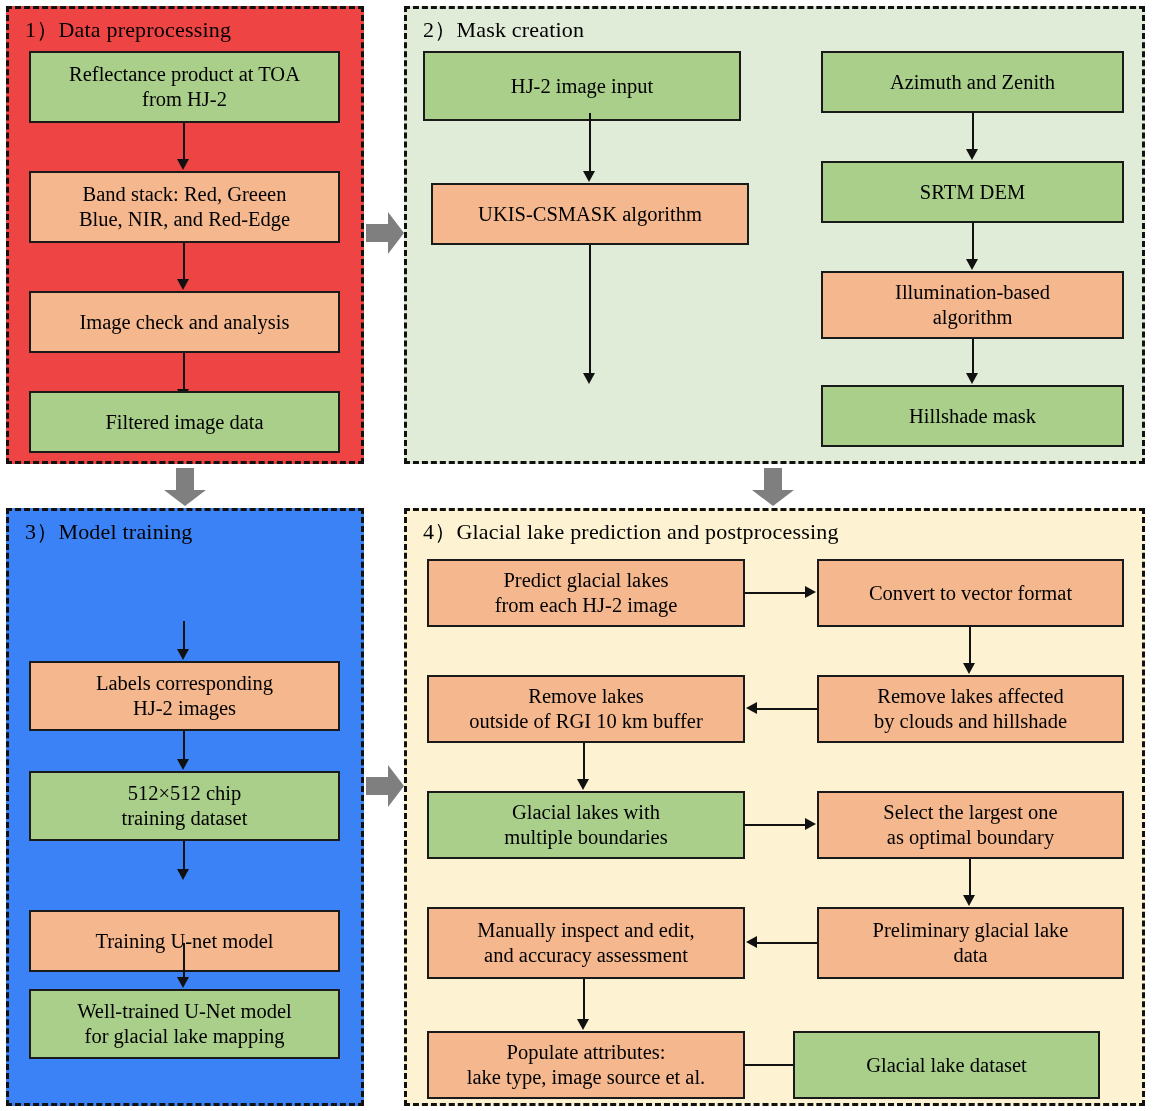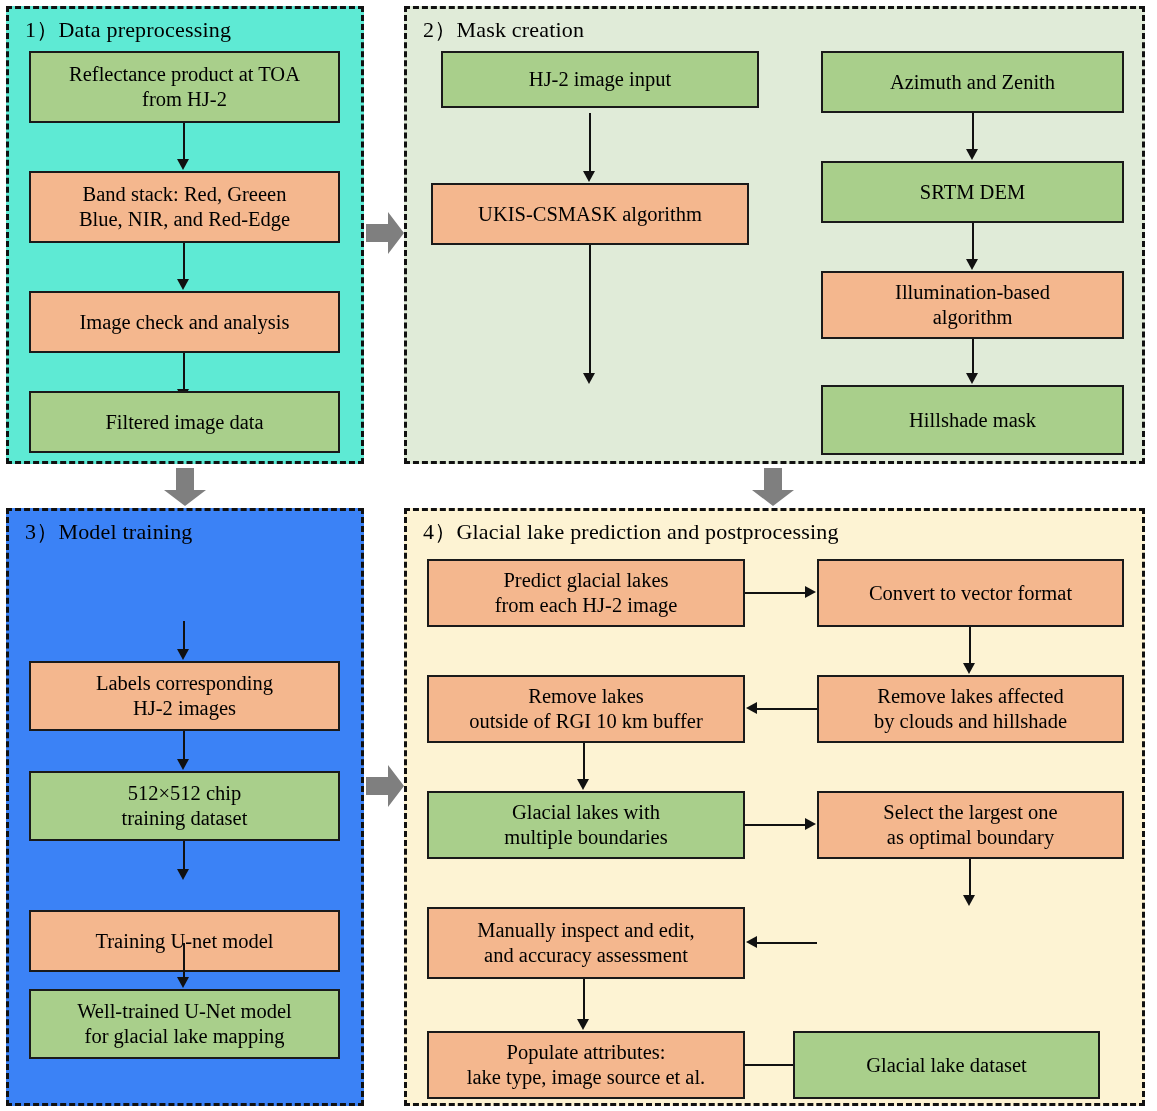--- a/index.html
+++ b/index.html
@@ -13,21 +13,21 @@
     color: #000000;
     overflow: hidden;
   }
 
   
   .panel {
     position: absolute;
     border: 3px dashed #111111;
     box-sizing: border-box;
   }
-  #panel-1 { left: 6px;   top: 6px;   width: 358px; height: 458px; background: #5eead4; }
+  #panel-1 { left: 6px;   top: 6px;   width: 358px; height: 458px; background: #ef4444; }
   #panel-2 { left: 404px; top: 6px;   width: 741px; height: 458px; background: #e0ebd8; }
   #panel-3 { left: 6px;   top: 508px; width: 358px; height: 598px; background: #3b82f6; }
   #panel-4 { left: 404px; top: 508px; width: 741px; height: 598px; background: #fdf3d3; padding-left: 16px; }
 
   .panel-title {
     position: absolute;
     left: 16px; top: 6px;
     font-size: 22px;
     letter-spacing: 0.2px;
     white-space: nowrap;
@@ -107,21 +107,21 @@
   <div class="box orange" style="left:20px; top:282px; width:311px; height:62px;">Image check and analysis</div>
   <div class="conn conn-v" style="left:174px; top:344px; height:38px;"></div>
   <div class="head-down" style="left:168px; top:380px;"></div>
 
   <div class="box green" style="left:20px; top:382px; width:311px; height:62px;">Filtered image data</div>
 </div>
 
 <div class="panel" id="panel-2">
   <div class="panel-title">2）Mask creation</div>
 
-  <div class="box green" style="left:34px;  top:42px;  width:318px; height:57px;text-align:right;">HJ-2 image input</div>
+  <div class="box green" style="left:16px;  top:42px;  width:318px; height:70px;text-align:right;">HJ-2 image input</div>
   <div class="conn conn-v" style="left:182px; top:104px; height:60px;"></div>
   <div class="head-down" style="left:176px; top:162px;"></div>
 
   <div class="box orange" style="left:24px;  top:174px; width:318px; height:62px;">UKIS-CSMASK algorithm</div>
   <div class="conn conn-v" style="left:182px; top:236px; height:130px;"></div>
   <div class="head-down" style="left:176px; top:364px;"></div>
 
 
   <div class="box green" style="left:414px; top:42px;  width:303px; height:62px;">Azimuth and Zenith</div>
   <div class="conn conn-v" style="left:565px; top:104px; height:38px;"></div>
@@ -129,21 +129,21 @@
 
   <div class="box green" style="left:414px; top:152px; width:303px; height:62px;">SRTM DEM</div>
   <div class="conn conn-v" style="left:565px; top:214px; height:38px;"></div>
   <div class="head-down" style="left:559px; top:250px;"></div>
 
   <div class="box orange" style="left:414px; top:262px; width:303px; height:68px;">Illumination-based
 algorithm</div>
   <div class="conn conn-v" style="left:565px; top:330px; height:36px;"></div>
   <div class="head-down" style="left:559px; top:364px;"></div>
 
-  <div class="box green" style="left:414px; top:376px; width:303px; height:70px;">Hillshade mask</div>
+  <div class="box green" style="left:414px; top:376px; width:303px; height:62px;">Hillshade mask</div>
 </div>
 
 <div class="panel" id="panel-3">
   <div class="panel-title">3）Model training</div>
 
   <div class="conn conn-v" style="left:174px; top:110px; height:30px;"></div>
   <div class="head-down" style="left:168px; top:138px;"></div>
 
   <div class="box orange" style="left:20px; top:150px; width:311px; height:70px;">Labels corresponding
 HJ-2 images</div>
@@ -192,20 +192,22 @@
   <div class="box orange" style="left:410px; top:280px; width:307px; height:68px;">Select the largest one
 as optimal boundary</div>
 
   <div class="conn conn-v" style="left:562px; top:348px; height:38px;"></div>
   <div class="head-down" style="left:556px; top:384px;"></div>
 
   <div class="box orange" style="left:20px;  top:396px; width:318px; height:72px;">Manually inspect and edit,
 and accuracy assessment</div>
   <div class="conn conn-h" style="left:350px; top:431px; width:60px;"></div>
   <div class="head-left" style="left:339px; top:425px;"></div>
+  <div class="box orange" style="left:410px; top:396px; width:307px; height:72px;">Preliminary glacial lake
+data</div>
 
   <div class="conn conn-v" style="left:176px; top:468px; height:42px;"></div>
   <div class="head-down" style="left:170px; top:508px;"></div>
 
   <div class="box orange" style="left:20px;  top:520px; width:318px; height:68px;">Populate attributes:
 lake type, image source et al.</div>
   <div class="conn conn-h" style="left:338px; top:553px; width:62px;"></div>
   <div class="head-right" style="left:398px; top:547px;"></div>
   <div class="box green" style="left:386px; top:520px; width:307px; height:68px;">Glacial lake dataset</div>
 </div>

